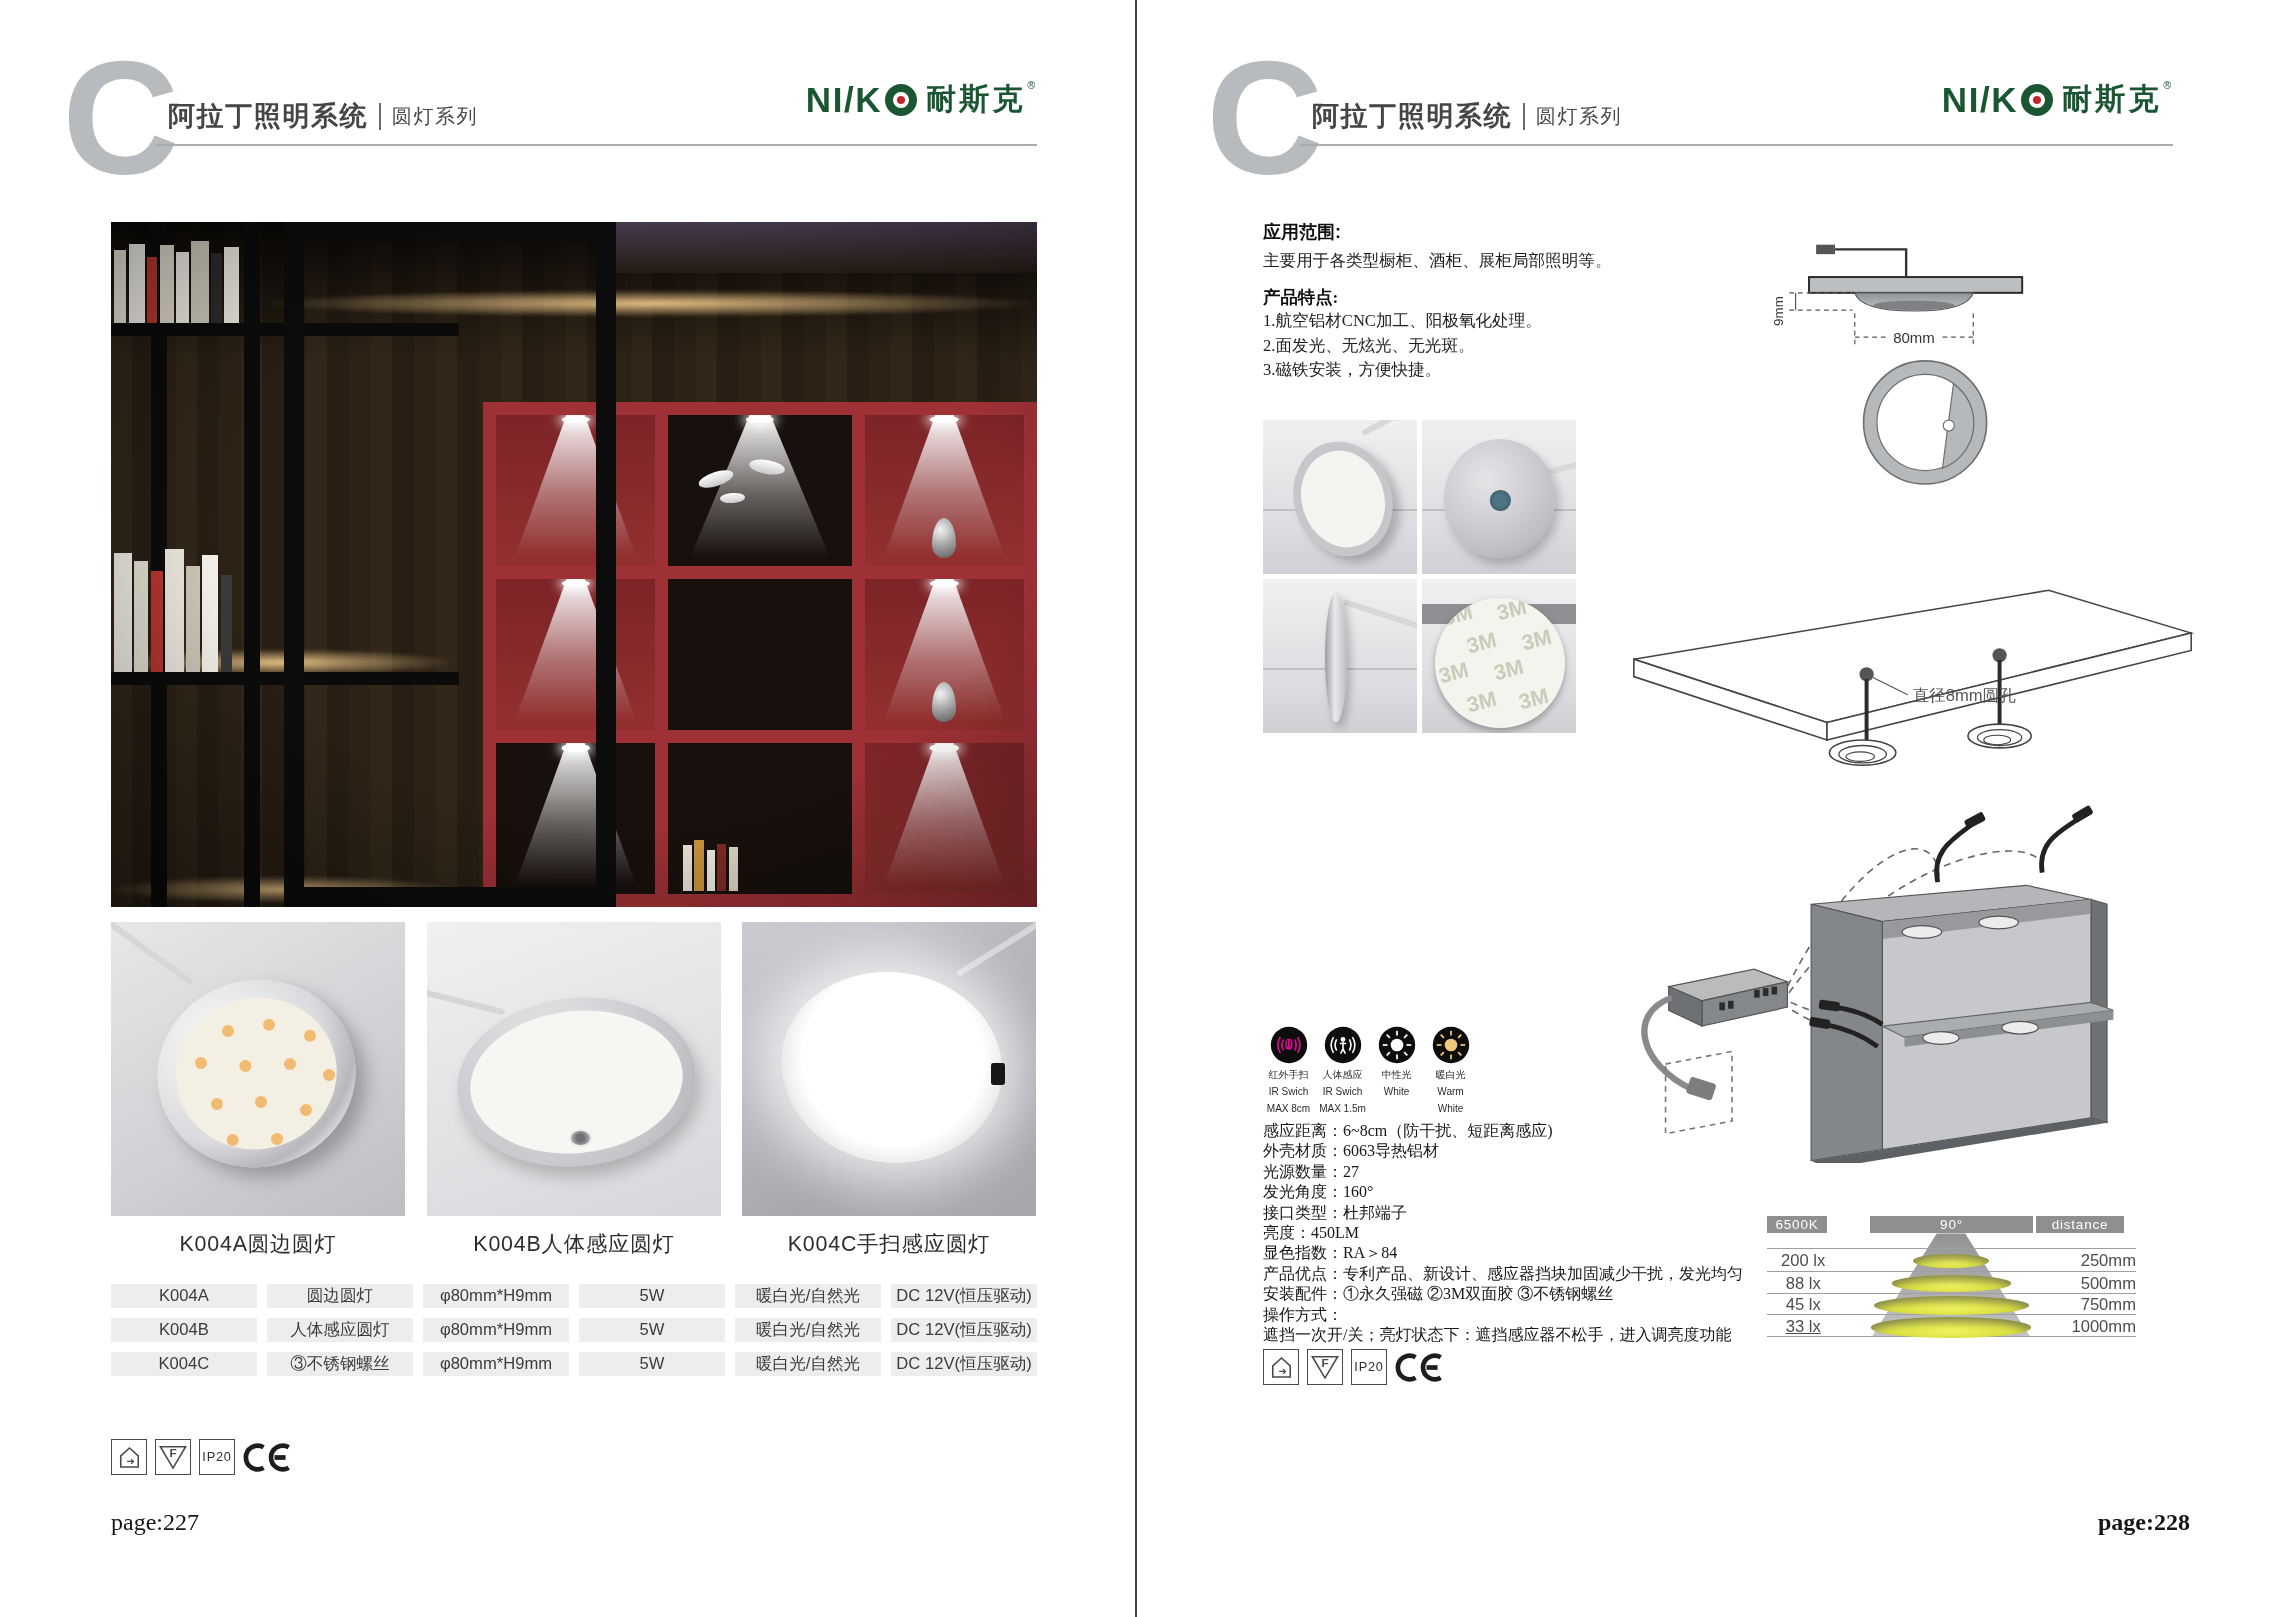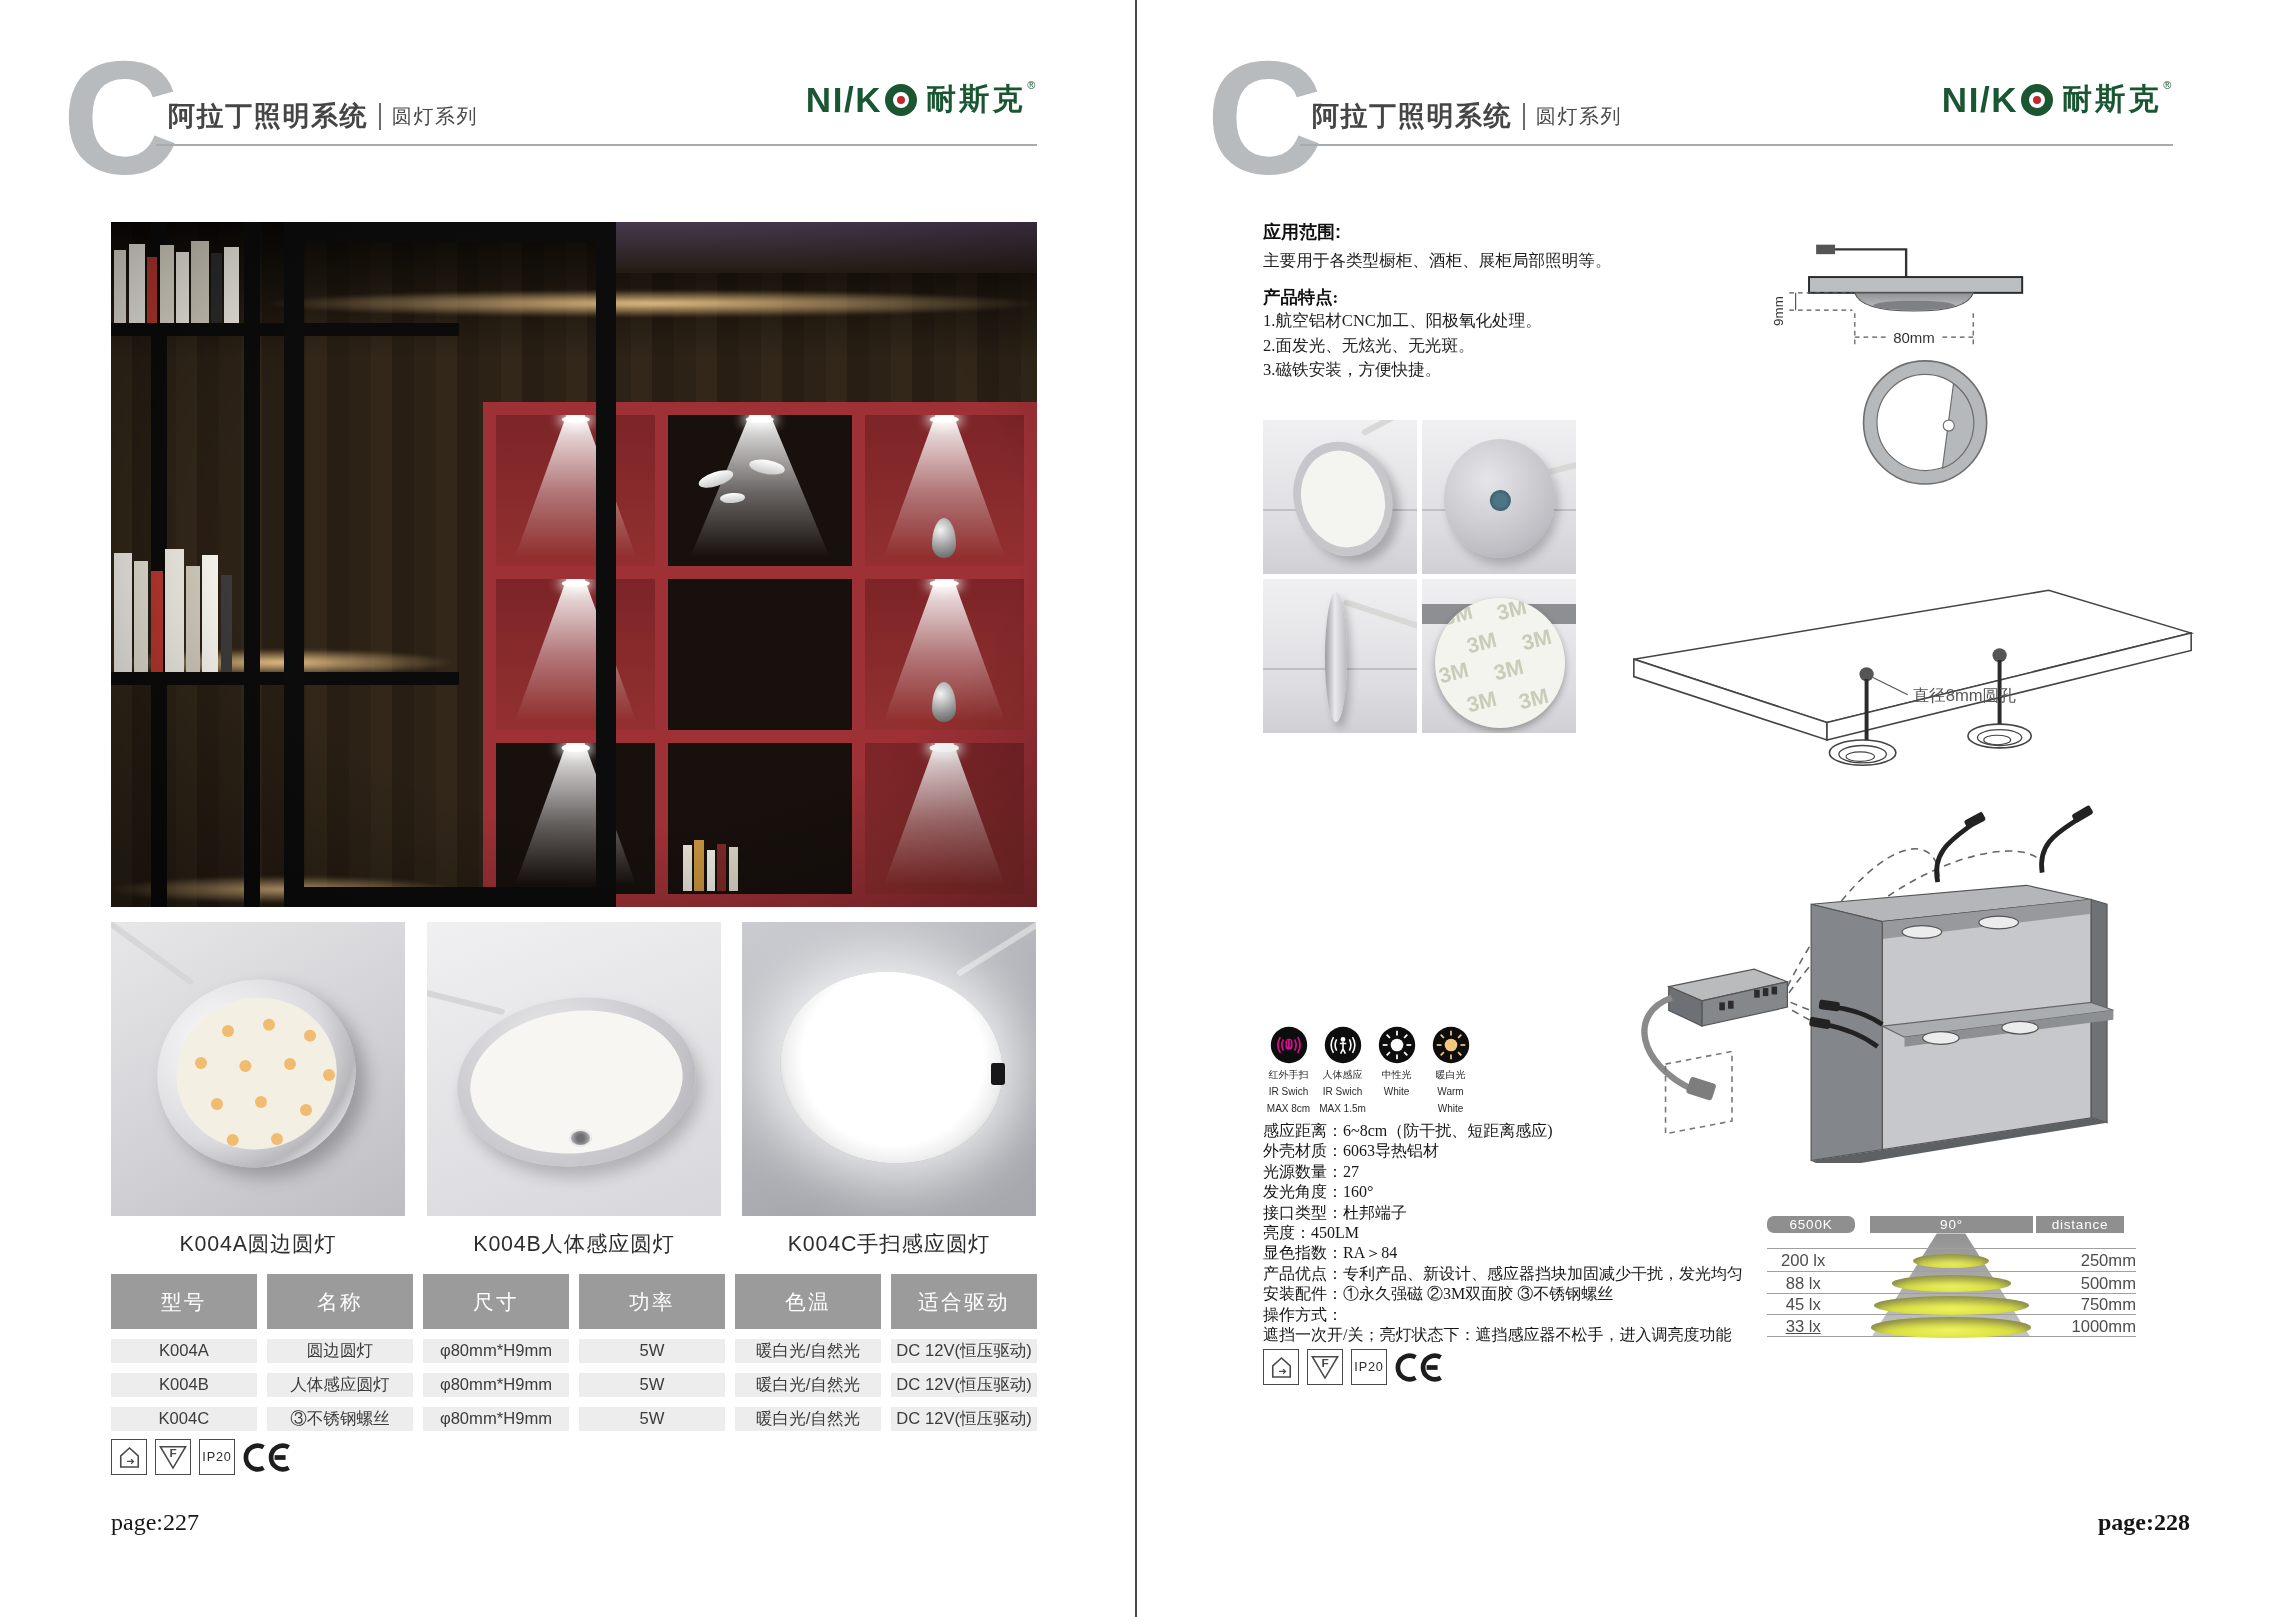--- a/index.html
+++ b/index.html
@@ -278,28 +278,20 @@
     <div class="cable" style="right:-14.2px;top:-9.5px;width:111px;height:6.3px;transform:rotate(-32deg);transform-origin:right top;"></div>
     <div class="lampC"></div>
     <div class="switchC"></div>
   </div>
 
   <div class="caption" style="left:111px;">K004A圆边圆灯</div>
   <div class="caption" style="left:427px;">K004B人体感应圆灯</div>
   <div class="caption" style="left:742px;">K004C手扫感应圆灯</div>
 
   <div class="spec-table">
-    <div class="t-head">
-      <div>型号</div>
-      <div>名称</div>
-      <div>尺寸</div>
-      <div>功率</div>
-      <div>色温</div>
-      <div>适合驱动</div>
-    </div>
     <div class="t-row">
       <div>K004A</div>
       <div>圆边圆灯</div>
       <div>φ80mm*H9mm</div>
       <div>5W</div>
       <div>暖白光/自然光</div>
       <div>DC 12V(恒压驱动)</div>
     </div>
     <div class="t-row">
       <div>K004B</div>
@@ -592,21 +584,21 @@
       <span class="ip-label">IP20</span>
     </div>
     <svg width="49" height="33" viewBox="0 0 62 42">
       <path d="M26 8 A15 15 0 1 0 26 34" fill="none" stroke="#1d1d1d" stroke-width="6"></path>
       <path d="M58 8 A15 15 0 1 0 58 34" fill="none" stroke="#1d1d1d" stroke-width="6"></path>
       <line x1="40" y1="21" x2="54" y2="21" stroke="#1d1d1d" stroke-width="6"></line>
     </svg>
   </div>
 
   <div class="photo-table">
-    <div class="pt-box" style="left:0;width:88px;border-radius:7px;">6500K</div>
+    <div class="pt-box" style="left:0;width:60px;">6500K</div>
     <div class="pt-box" style="left:103px;width:163px;">90°</div>
     <div class="pt-box" style="right:12px;width:88px;">distance</div>
     <div class="pt-cone"></div>
     <div class="pt-line" style="top:32px;"></div>
     <div class="pt-line" style="top:55px;"></div>
     <div class="pt-line" style="top:77px;"></div>
     <div class="pt-line" style="top:98px;"></div>
     <div class="pt-line" style="top:120px;"></div>
     <div class="pt-ell" style="left:146px;top:38px;width:76px;height:14.2px;"></div>
     <div class="pt-ell" style="left:125px;top:59px;width:119px;height:16.6px;"></div>

